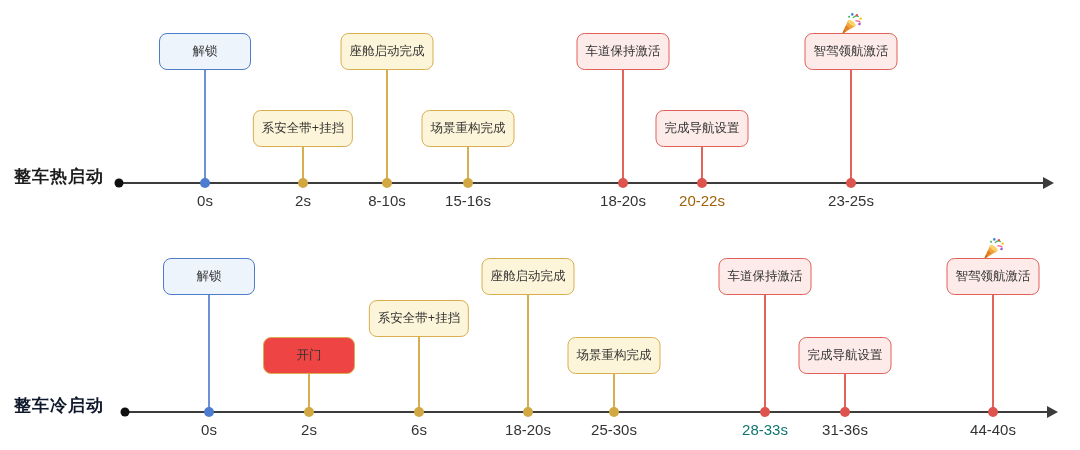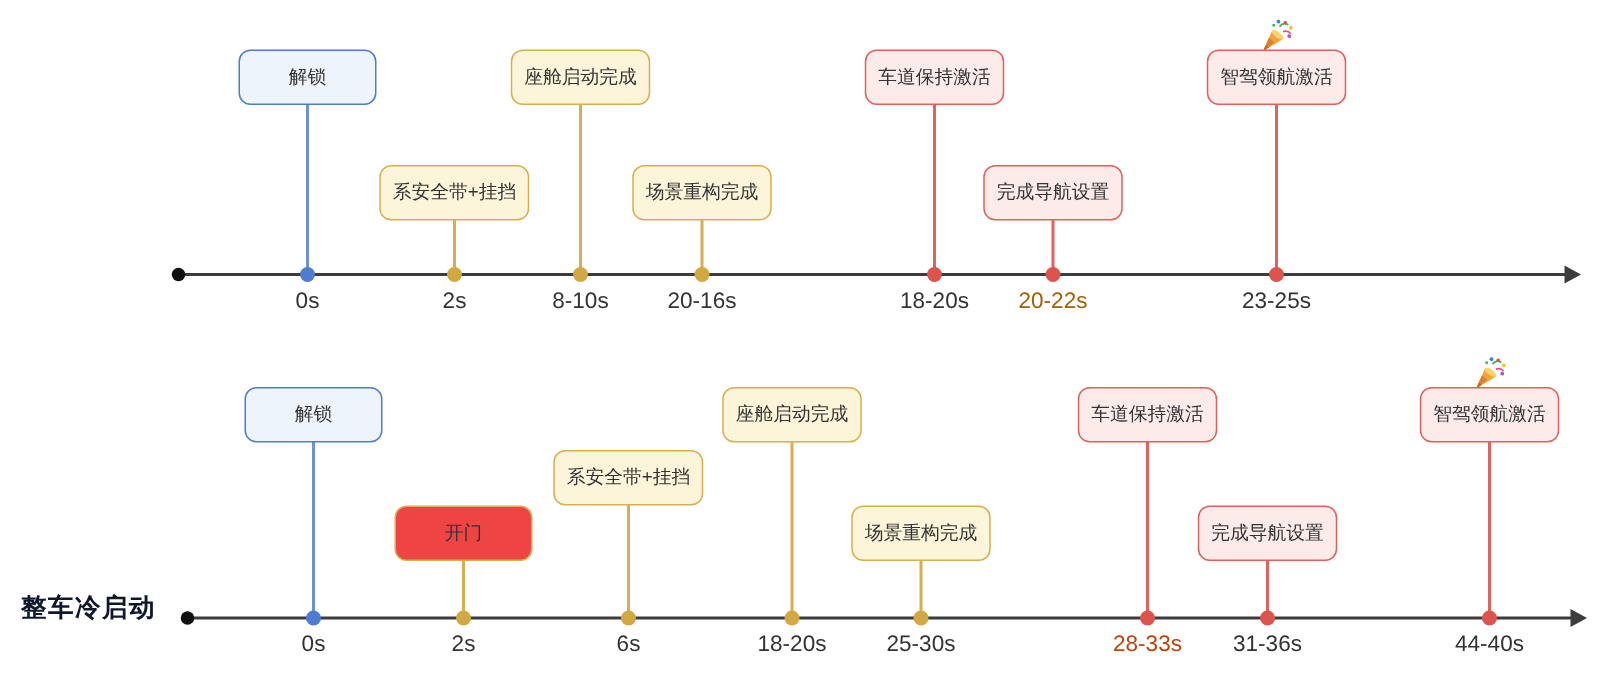--- a/index.html
+++ b/index.html
@@ -40,20 +40,21 @@
   .icon{
     position:absolute;width:24px;height:24px;transform:translateX(-50%);z-index:3;
   }
   .icon svg{display:block;width:100%;height:100%;}
 </style>
 </head>
 <body>
 
 <div class="canvas" id="canvas" style="background: rgb(255, 255, 255);">
   <section class="timeline">
+    <div class="tl-label" style="top: 176px; color: rgb(28, 28, 28);">整车热启动</div>
     <div class="axis" style="left: 119px; top: 182px; width: 926px; background: rgb(60, 60, 60);"></div>
     <div class="start-dot" style="left: 119px; top: 183px; background: rgb(16, 16, 16);"></div>
     <div class="arrow" style="left: 1043px; top: 183px; border-left-color: rgb(60, 60, 60);"></div>
     <div class="events">
         <div class="stem" style="left: 205px; top: 68px; height: 115px; background: rgb(109, 146, 216);"></div>
         <div class="dot" style="left: 205px; top: 183px; background: rgb(77, 124, 208);"></div>
         <div class="event-box" style="left: 205px; top: 33px; border-color: rgb(77, 124, 201); background: rgb(238, 244, 252);">
           <span style="color: rgb(51, 51, 51);">解锁</span>
         </div>
         <div class="time" style="left: 205px; top: 192px; color: rgb(51, 51, 51);">0s</div>
@@ -67,21 +68,21 @@
         <div class="dot" style="left: 387px; top: 183px; background: rgb(210, 168, 67);"></div>
         <div class="event-box" style="left: 387px; top: 33px; border-color: rgb(217, 174, 79); background: rgb(253, 245, 217);">
           <span style="color: rgb(51, 51, 51);">座舱启动完成</span>
         </div>
         <div class="time" style="left: 387px; top: 192px; color: rgb(51, 51, 51);">8-10s</div>
         <div class="stem" style="left: 468px; top: 145px; height: 38px; background: rgb(216, 174, 82);"></div>
         <div class="dot" style="left: 468px; top: 183px; background: rgb(210, 168, 67);"></div>
         <div class="event-box" style="left: 468px; top: 110px; border-color: rgb(217, 174, 79); background: rgb(253, 245, 217);">
           <span style="color: rgb(51, 51, 51);">场景重构完成</span>
         </div>
-        <div class="time" style="left: 468px; top: 192px; color: rgb(51, 51, 51);">20-16s</div>
+        <div class="time" style="left: 468px; top: 192px; color: rgb(51, 51, 51);">15-16s</div>
         <div class="stem" style="left: 623px; top: 68px; height: 115px; background: rgb(224, 99, 92);"></div>
         <div class="dot" style="left: 623px; top: 183px; background: rgb(221, 84, 78);"></div>
         <div class="event-box" style="left: 623px; top: 33px; border-color: rgb(226, 96, 90); background: rgb(252, 235, 233);">
           <span style="color: rgb(51, 51, 51);">车道保持激活</span>
         </div>
         <div class="time" style="left: 623px; top: 192px; color: rgb(51, 51, 51);">18-20s</div>
         <div class="stem" style="left: 702px; top: 145px; height: 38px; background: rgb(224, 99, 92);"></div>
         <div class="dot" style="left: 702px; top: 183px; background: rgb(221, 84, 78);"></div>
         <div class="event-box" style="left: 702px; top: 110px; border-color: rgb(226, 96, 90); background: rgb(252, 235, 233);">
           <span style="color: rgb(51, 51, 51);">完成导航设置</span>
@@ -146,21 +147,21 @@
         <div class="dot" style="left: 614px; top: 412px; background: rgb(210, 168, 67);"></div>
         <div class="event-box" style="left: 614px; top: 337px; border-color: rgb(217, 174, 79); background: rgb(253, 245, 217);">
           <span style="color: rgb(51, 51, 51);">场景重构完成</span>
         </div>
         <div class="time" style="left: 614px; top: 421px; color: rgb(51, 51, 51);">25-30s</div>
         <div class="stem" style="left: 765px; top: 293px; height: 119px; background: rgb(224, 99, 92);"></div>
         <div class="dot" style="left: 765px; top: 412px; background: rgb(221, 84, 78);"></div>
         <div class="event-box" style="left: 765px; top: 258px; border-color: rgb(226, 96, 90); background: rgb(252, 235, 233);">
           <span style="color: rgb(51, 51, 51);">车道保持激活</span>
         </div>
-        <div class="time" style="left: 765px; top: 421px; color: #c2410c;">28-33s</div>
+        <div class="time" style="left: 765px; top: 421px; color: #0f766e;">28-33s</div>
         <div class="stem" style="left: 845px; top: 372px; height: 40px; background: rgb(224, 99, 92);"></div>
         <div class="dot" style="left: 845px; top: 412px; background: rgb(221, 84, 78);"></div>
         <div class="event-box" style="left: 845px; top: 337px; border-color: rgb(226, 96, 90); background: rgb(252, 235, 233);">
           <span style="color: rgb(51, 51, 51);">完成导航设置</span>
         </div>
         <div class="time" style="left: 845px; top: 421px; color: rgb(51, 51, 51);">31-36s</div>
         <div class="stem" style="left: 993px; top: 293px; height: 119px; background: rgb(224, 99, 92);"></div>
         <div class="dot" style="left: 993px; top: 412px; background: rgb(221, 84, 78);"></div>
         <div class="event-box" style="left: 993px; top: 258px; border-color: rgb(226, 96, 90); background: rgb(252, 235, 233);">
           <span style="color: rgb(51, 51, 51);">智驾领航激活</span>

